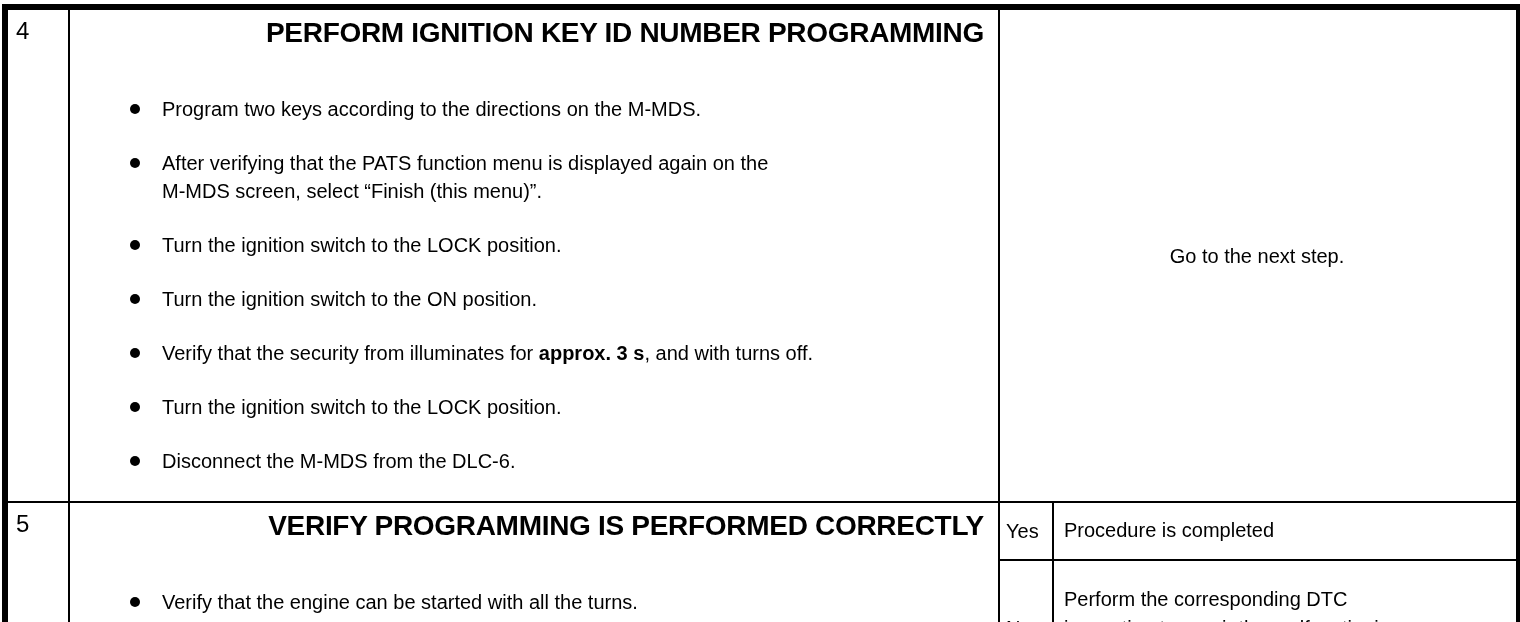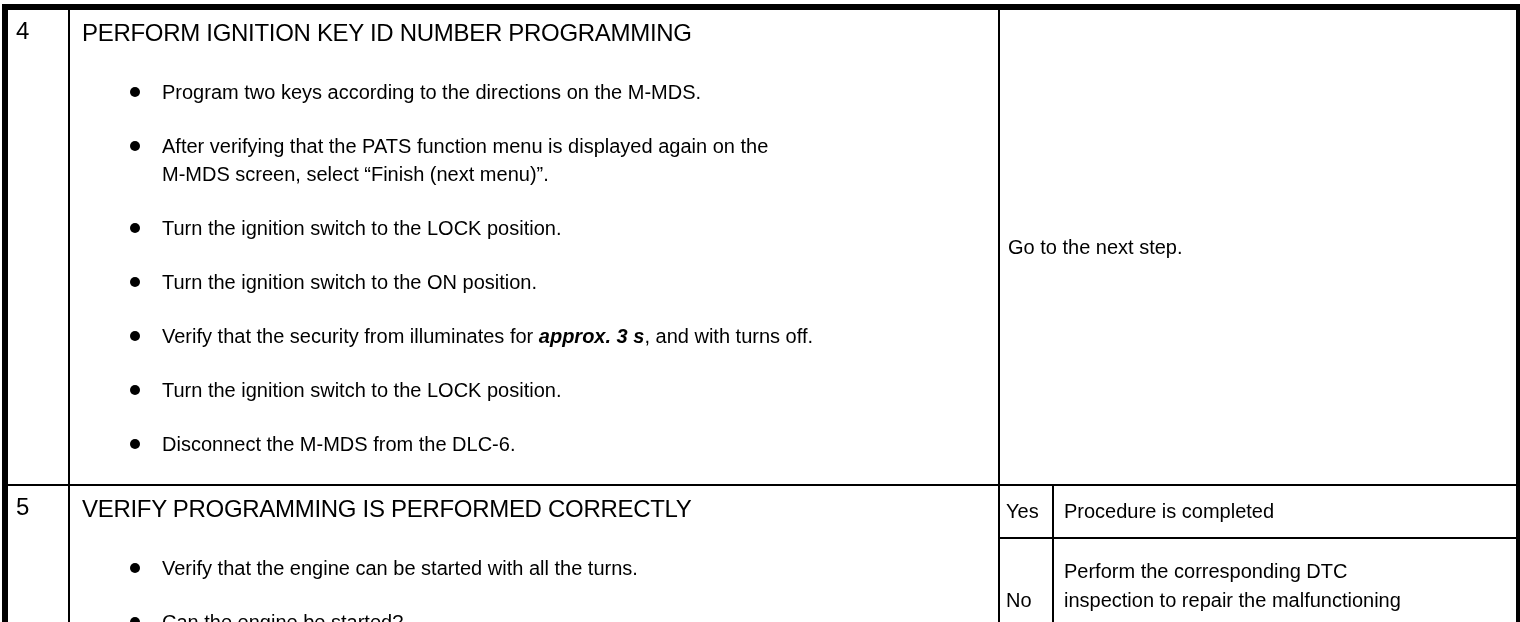--- a/index.html
+++ b/index.html
@@ -41,54 +41,56 @@
     vertical-align: top;
     font-size: 24px;
     line-height: 26px;
     padding: 8px 2px 0 8px;
   }
   td.action-cell {
     vertical-align: top;
     padding: 9px 14px 0 12px;
   }
   .step-title {
-    font-weight: normal;
-    font-size: 24px;
+    font-weight: bold;
+    font-size: 28px;
     line-height: 28px;
     letter-spacing: -0.3px;
+    text-align: right;
   }
   ul.bullets {
     list-style: none;
-    margin: 31px 0 0 0;
+    margin: 48px 0 0 0;
     padding: 0;
   }
   ul.bullets li {
     display: flex;
     font-size: 20px;
     line-height: 28px;
     margin-bottom: 26px;
   }
   .dot {
     flex: none;
     width: 10px;
     height: 10px;
     border-radius: 50%;
     background: #000;
     margin: 9px 22px 0 48px;
   }
   .li-text {
     white-space: pre-wrap;
   }
-  .li-text b { font-weight: bold; font-style: italic; }
+  .li-text b { font-weight: bold; }
 
   td.result-merged-cell {
     vertical-align: middle;
     font-size: 20px;
     line-height: 28px;
     padding: 0 10px 0 8px;
+    text-align: center;
   }
   td.yn-cell {
     vertical-align: middle;
     font-size: 20px;
     line-height: 26px;
     padding: 0 2px 0 6px;
     margin-left: 12px;
   }
   td.result-cell {
     vertical-align: middle;
@@ -117,21 +119,21 @@
         <td class="action-cell">
           <div class="step-title">PERFORM IGNITION KEY ID NUMBER PROGRAMMING</div>
           <ul class="bullets">
             <li>
               <span class="dot"></span>
               <span class="li-text"><span>Program two keys according to the directions on the M-MDS.</span><b></b><span></span></span>
             </li>
             <li>
               <span class="dot"></span>
               <span class="li-text"><span>After verifying that the PATS function menu is displayed again on the
-M-MDS screen, select “Finish (next menu)”.</span><b></b><span></span></span>
+M-MDS screen, select “Finish (this menu)”.</span><b></b><span></span></span>
             </li>
             <li>
               <span class="dot"></span>
               <span class="li-text"><span>Turn the ignition switch to the LOCK position.</span><b></b><span></span></span>
             </li>
             <li>
               <span class="dot"></span>
               <span class="li-text"><span>Turn the ignition switch to the ON position.</span><b></b><span></span></span>
             </li>
             <li>

